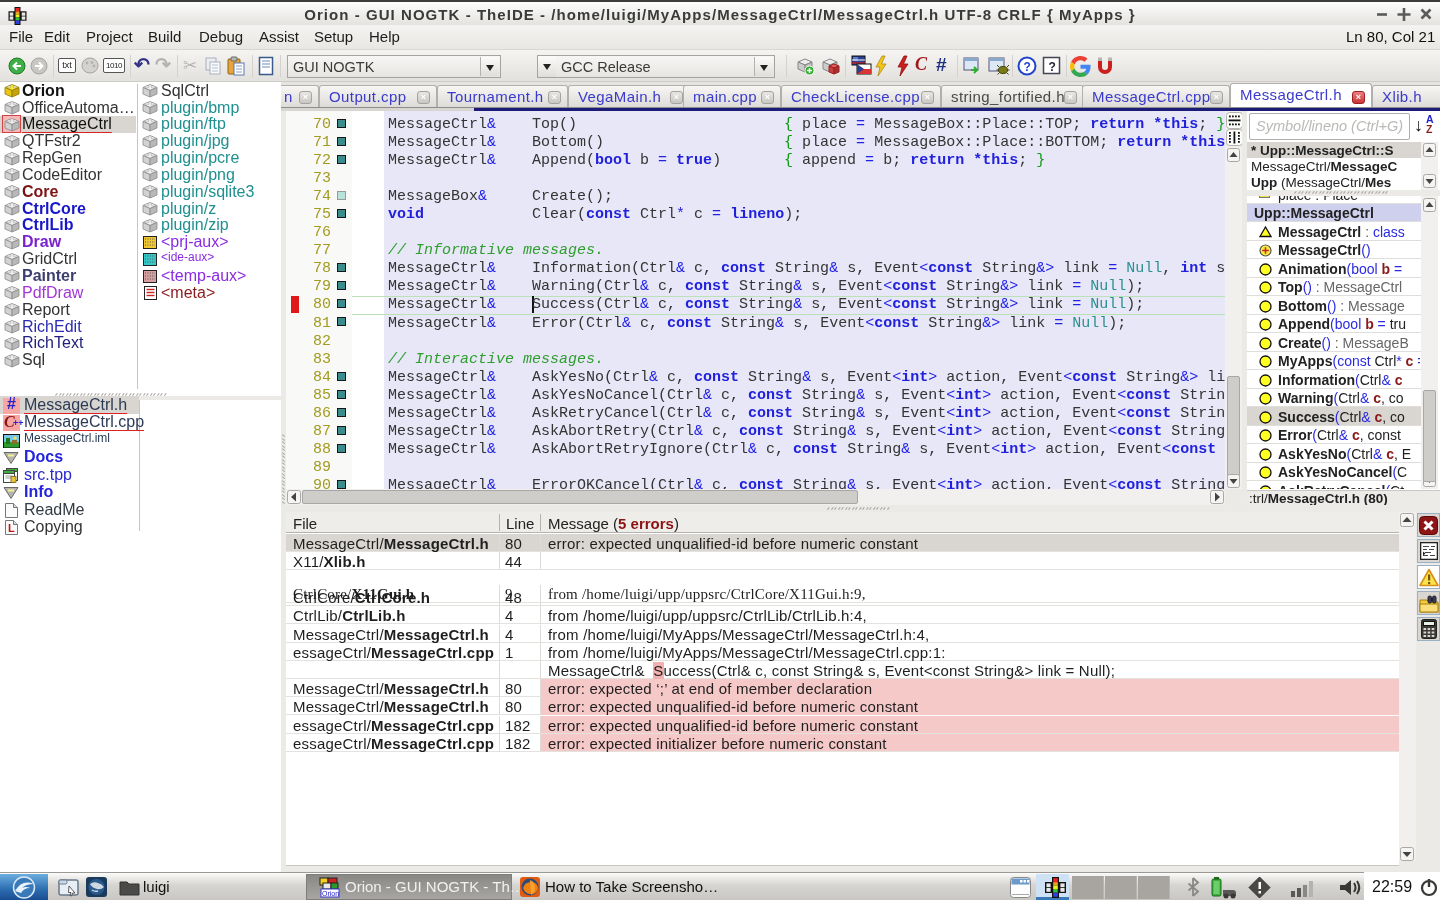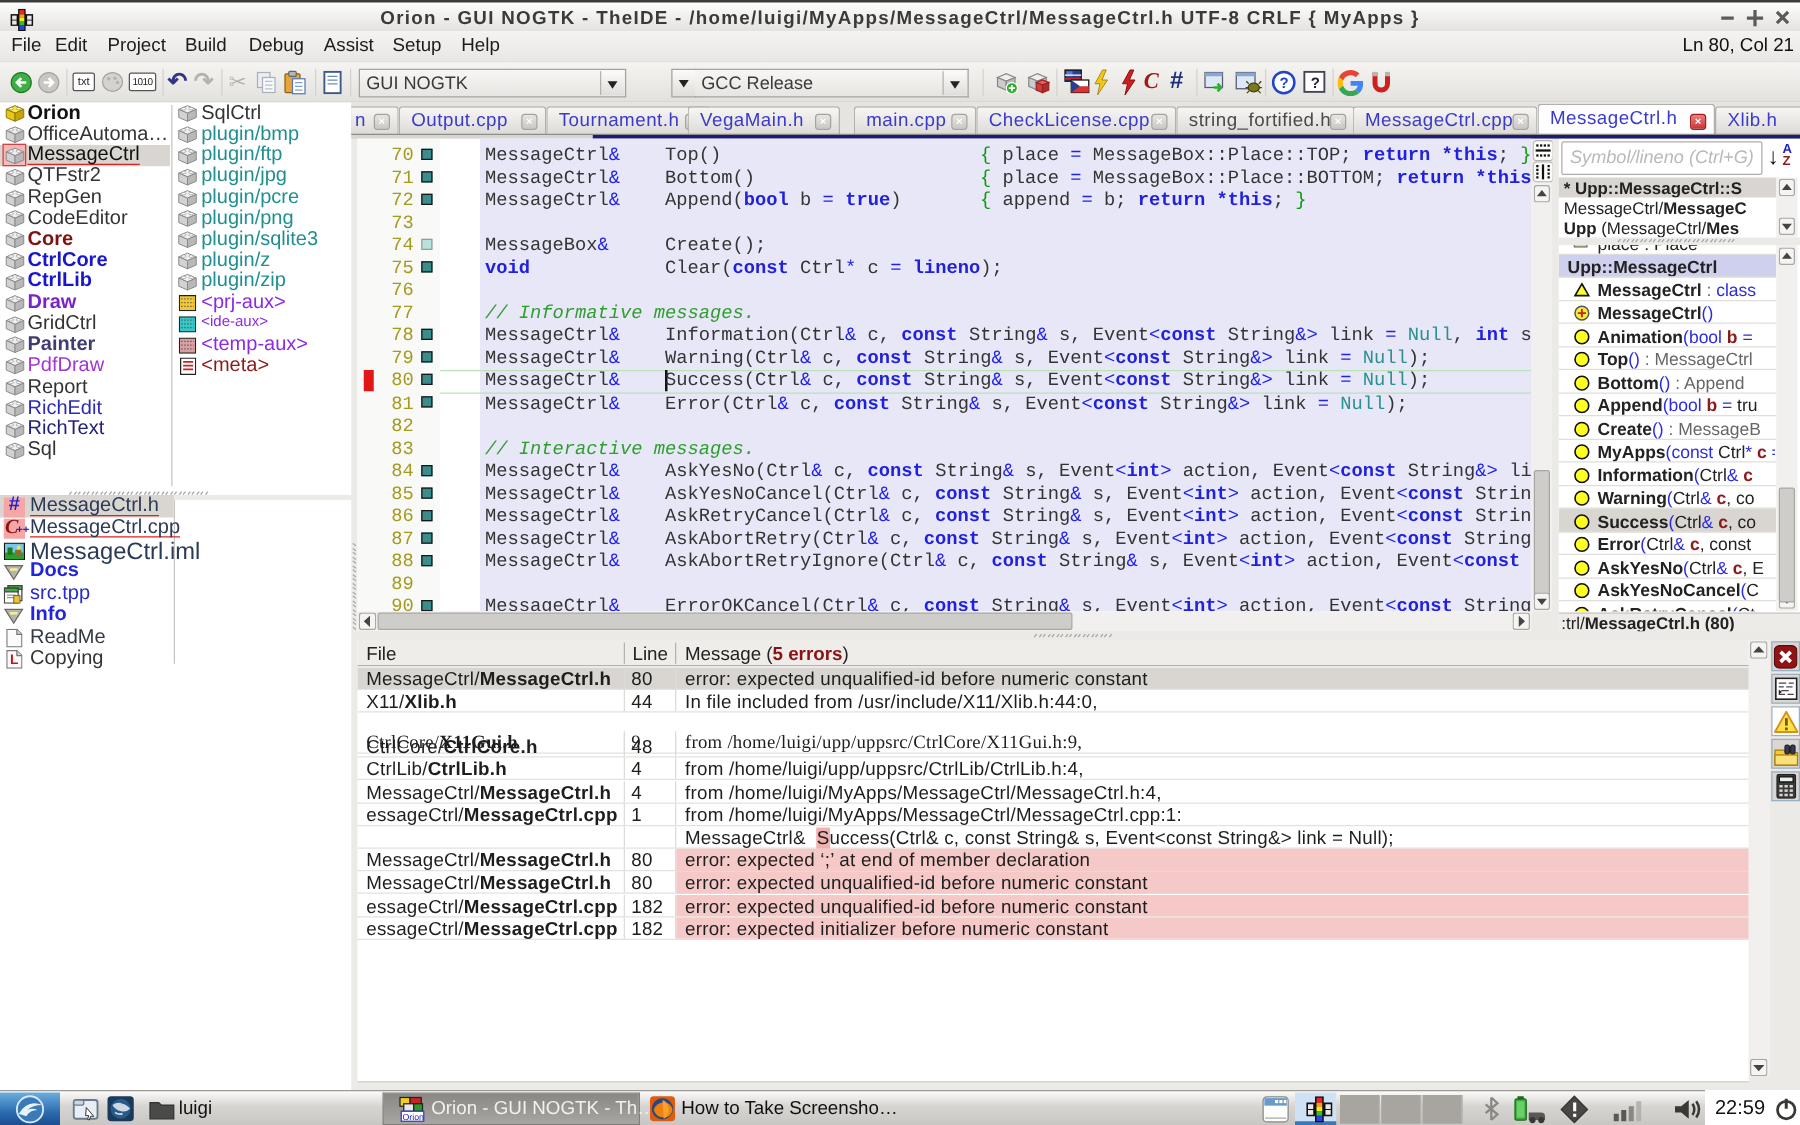--- a/index.html
+++ b/index.html
@@ -486,21 +486,21 @@
     <div class="abs" style="left:4px;top:331.0px;color:#8b1515;font-weight:bold;font-size:16px;font-family:'Liberation Serif',serif;font-style:italic;">C</div>
     <div class="abs" style="left:13px;top:336.0px;color:#2222cc;font-weight:bold;font-size:9px;">++</div>
 <div class="abs" style="left:24px;top:331.0px;font-size:16px;font-weight:normal;color:#2b3a55;text-decoration:underline;text-decoration-color:#dd2222;text-underline-offset:3px;text-decoration-skip-ink:none;white-space:nowrap;">MessageCtrl.cpp</div>
 <svg class="abs" style="left:3px;top:351.5px;" width="17" height="14" viewBox="0 0 17 14">
 <rect x="0.5" y="0.5" width="16" height="13" fill="#79c7e8" stroke="#111" stroke-width="1"></rect>
 <rect x="1" y="8" width="15" height="5.5" fill="#2d9e2d"></rect>
 <rect x="3" y="4" width="4" height="6" fill="#1c7a1c"></rect>
       <rect x="9" y="6" width="5" height="4" fill="#8a6d2f"></rect>
 <circle cx="12" cy="4" r="1.6" fill="#f2e24a"></circle>
 </svg>
-<div class="abs" style="left:24px;top:348.5px;font-size:19px;font-weight:normal;color:#2b3a55;white-space:nowrap;">MessageCtrl.iml</div>
+<div class="abs" style="left:24px;top:348.5px;font-size:12px;font-weight:normal;color:#2b3a55;white-space:nowrap;">MessageCtrl.iml</div>
 <svg class="abs" style="left:3px;top:369.0px;" width="16" height="14" viewBox="0 0 16 14">
 <polygon points="1,1.5 15,1.5 8,12.5" fill="#b6b4b0" stroke="#6b6965" stroke-width="1"></polygon>
 <line x1="5" y1="4.5" x2="11" y2="4.5" stroke="#f5ef8e" stroke-width="2"></line>
 </svg>
 <div class="abs" style="left:24px;top:366.0px;font-size:16px;font-weight:bold;color:#2424dd;white-space:nowrap;">Docs</div>
 <svg class="abs" style="left:3px;top:385.5px;" width="16" height="15" viewBox="0 0 16 15">
 <rect x="3.5" y="0.5" width="11" height="12" fill="#fff" stroke="#444"></rect>
 <rect x="3.5" y="0.5" width="11" height="3" fill="#3fae3f" stroke="#444"></rect>
 <rect x="0.5" y="2.5" width="11" height="12" fill="#fff" stroke="#444"></rect>
 <rect x="0.5" y="2.5" width="11" height="3" fill="#3fae3f" stroke="#444"></rect>
@@ -583,21 +583,21 @@
 <span class="tc" style="right:6px;">×</span>
 </div>
 <div class="tab" style="left:38px;width:118px;">
 <span class="tt" style="color:#3a3acd;left:9px;">Output.cpp</span>
 <span class="tc" style="right:6px;">×</span>
 </div>
 <div class="tab" style="left:156px;width:131px;">
 <span class="tt" style="color:#3a3acd;left:9px;">Tournament.h</span>
 <span class="tc" style="right:6px;">×</span>
 </div>
-<div class="tab" style="left:269px;width:122px;text-decoration:underline;">
+<div class="tab" style="left:287px;width:122px;text-decoration:underline;">
 <span class="tt" style="color:#3a3acd;left:9px;">VegaMain.h</span>
 <span class="tc" style="right:6px;">×</span>
 </div>
 <div class="tab" style="left:402px;width:98px;">
 <span class="tt" style="color:#3a3acd;left:9px;">main.cpp</span>
 <span class="tc" style="right:6px;">×</span>
 </div>
 <div class="tab" style="left:500px;width:160px;">
 <span class="tt" style="color:#3a3acd;left:9px;">CheckLicense.cpp</span>
 <span class="tc" style="right:6px;">×</span>
@@ -795,21 +795,21 @@
         <div class="abs" style="left:31px;top:64.5px;font-size:14px;color:#222;white-space:nowrap;max-width:142px;overflow:hidden;"><b>Animation</b><span style="color:#2a2ae0;">(</span><span style="color:#2a2ae0;">bool</span> <b style="color:#8b1a1a;">b</b> <span style="color:#2a2ae0;">=</span></div>
         <div class="abs" style="left:0px;top:81.5px;width:174px;height:18.5px;border-bottom:1px solid #e0deda;"></div>
         <svg class="abs" style="left:12px;top:85.0px;" width="13" height="13" viewBox="0 0 13 13">
           <circle cx="6.5" cy="6.5" r="5.5" fill="#ffff22" stroke="#111" stroke-width="1.3"></circle>
         </svg>
         <div class="abs" style="left:31px;top:83.0px;font-size:14px;color:#222;white-space:nowrap;max-width:142px;overflow:hidden;"><b>Top</b><span style="color:#2a2ae0;">()</span><span style="color:#666;"> : MessageCtrl</span></div>
         <div class="abs" style="left:0px;top:100.0px;width:174px;height:18.5px;border-bottom:1px solid #e0deda;"></div>
         <svg class="abs" style="left:12px;top:103.5px;" width="13" height="13" viewBox="0 0 13 13">
           <circle cx="6.5" cy="6.5" r="5.5" fill="#ffff22" stroke="#111" stroke-width="1.3"></circle>
         </svg>
-        <div class="abs" style="left:31px;top:101.5px;font-size:14px;color:#222;white-space:nowrap;max-width:142px;overflow:hidden;"><b>Bottom</b><span style="color:#2a2ae0;">()</span><span style="color:#666;"> : Append</span></div>
+        <div class="abs" style="left:31px;top:101.5px;font-size:14px;color:#222;white-space:nowrap;max-width:142px;overflow:hidden;"><b>Bottom</b><span style="color:#2a2ae0;">()</span><span style="color:#666;"> : Message</span></div>
         <div class="abs" style="left:0px;top:118.5px;width:174px;height:18.5px;border-bottom:1px solid #e0deda;"></div>
         <svg class="abs" style="left:12px;top:122.0px;" width="13" height="13" viewBox="0 0 13 13">
           <circle cx="6.5" cy="6.5" r="5.5" fill="#ffff22" stroke="#111" stroke-width="1.3"></circle>
         </svg>
         <div class="abs" style="left:31px;top:120.0px;font-size:14px;color:#222;white-space:nowrap;max-width:142px;overflow:hidden;"><b>Append</b><span style="color:#2a2ae0;">(</span><span style="color:#2a2ae0;">bool</span> <b style="color:#8b1a1a;">b</b> <span style="color:#2a2ae0;">=</span> tru</div>
         <div class="abs" style="left:0px;top:137.0px;width:174px;height:18.5px;border-bottom:1px solid #e0deda;"></div>
         <svg class="abs" style="left:12px;top:140.5px;" width="13" height="13" viewBox="0 0 13 13">
           <circle cx="6.5" cy="6.5" r="5.5" fill="#ffff22" stroke="#111" stroke-width="1.3"></circle>
         </svg>
         <div class="abs" style="left:31px;top:138.5px;font-size:14px;color:#222;white-space:nowrap;max-width:142px;overflow:hidden;"><b>Create</b><span style="color:#2a2ae0;">()</span><span style="color:#666;"> : MessageB</span></div>
@@ -905,21 +905,20 @@
 <div class="erow" style="top:21.5px;background:#d9d6d1;">
 <div class="f">MessageCtrl/<b>MessageCtrl.h</b></div>
 <div class="l">80</div>
 <div class="m">error: expected unqualified-id before numeric constant</div>
 <div class="ecol1"></div>
         <div class="ecol2"></div>
 </div>
 <div class="erow" style="top:39.7px;">
 <div class="f">X11/<b>Xlib.h</b></div>
 <div class="l">44</div>
-<div class="m">In file included from /usr/include/X11/Xlib.h:44:0,</div>
 <div class="ecol1"></div>
         <div class="ecol2"></div>
 </div>
 <div class="erow" style="top:73px;font-family:Liberation Serif, serif;">
 <div class="f">CtrlCore/<b>X11Gui.h</b></div>
 <div class="l">9</div>
 <div class="m">from /home/luigi/upp/uppsrc/CtrlCore/X11Gui.h:9,</div>
 <div class="ecol1"></div>
         <div class="ecol2"></div>
 </div>

